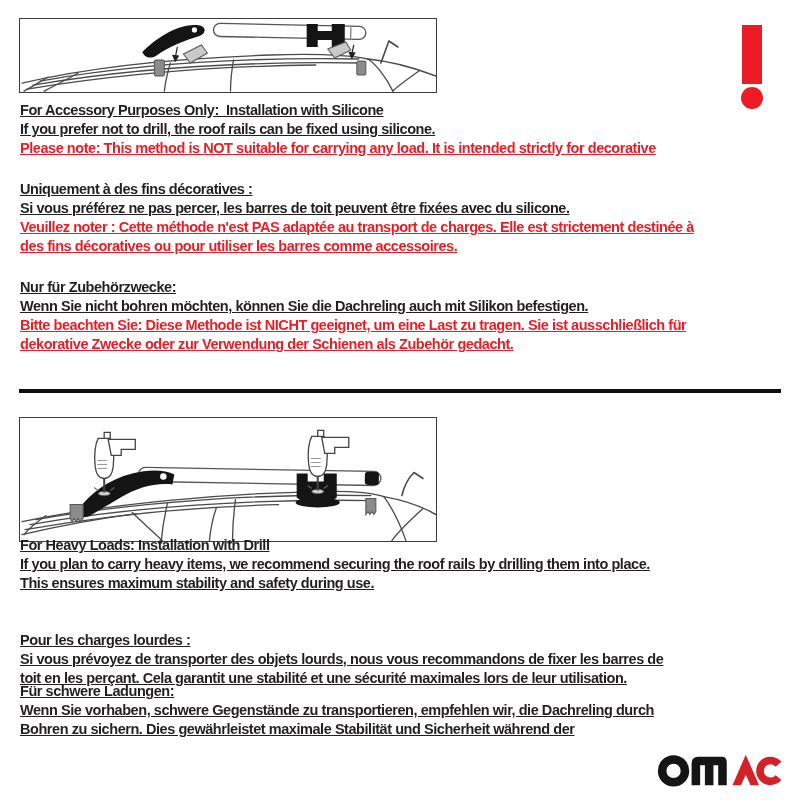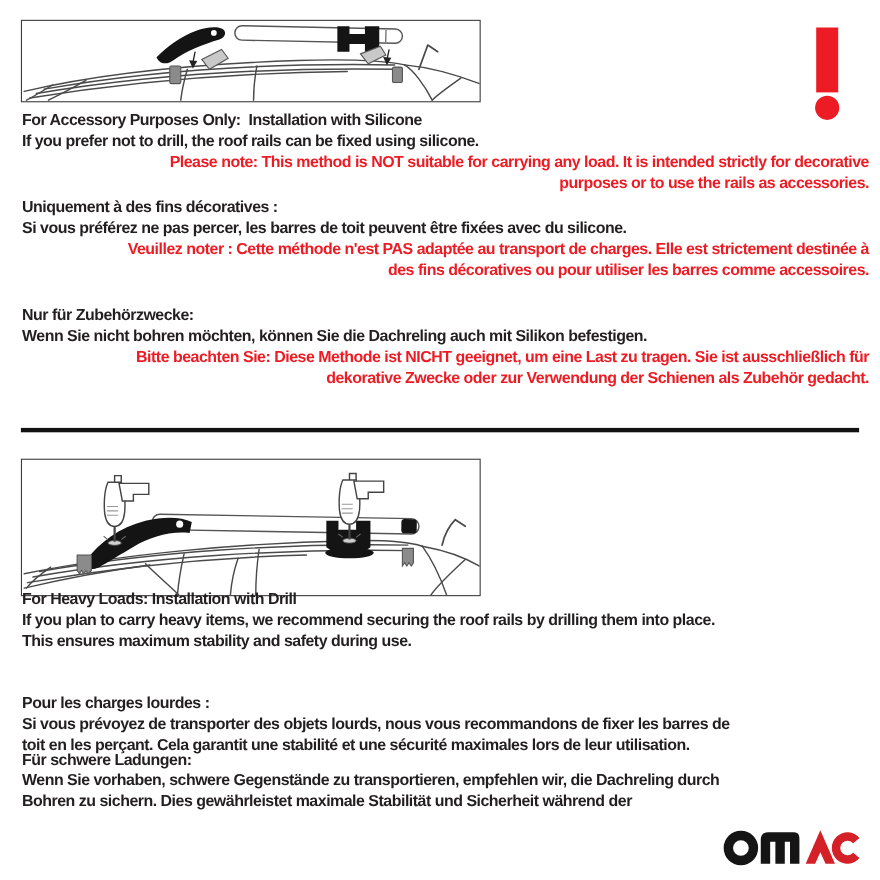--- a/index.html
+++ b/index.html
@@ -10,23 +10,23 @@
   .frame{position:absolute;left:19px;border:1.5px solid #3c3c3c;background:#fff;box-sizing:border-box;}
   #frame1{top:18px;width:418px;height:75px;}
   #frame2{top:417px;width:418px;height:125px;}
   .frame svg{display:block;width:100%;height:100%;}
 
   .warn{position:absolute;}
   .warn-bar{position:absolute;left:742px;top:25px;width:20px;height:59px;background:#ed1c24;}
   .warn-dot{position:absolute;left:741px;top:87px;width:22px;height:22px;border-radius:50%;background:#ed1c24;}
 
   .tgroup{position:absolute;left:20px;width:770px;}
-  .line{white-space:pre;font-weight:700;font-size:14.5px;line-height:19px;letter-spacing:-0.45px;}
+  .line{white-space:pre;font-weight:700;font-size:14.5px;line-height:19px;letter-spacing:-0.45px;text-decoration:underline;}
   .t-black{color:#231f20;}
-  .t-red{color:#ed1c24;text-align:right;}
+  .t-red{color:#ed1c24;}
 
   .divider{position:absolute;left:19px;top:389px;width:762px;height:4px;background:#111;}
 
   .logo{position:absolute;left:656px;top:750px;width:132px;height:38px;}
   .logo svg{display:block;width:100%;height:100%;}
 </style>
 </head>
 <body>
 
 <div class="page">
@@ -73,21 +73,20 @@
 
   <div class="warn">
     <div class="warn-bar"></div>
     <div class="warn-dot"></div>
   </div>
 
   <div class="tgroup" style="top:101px">
     <div class="line t-black">For Accessory Purposes Only:  Installation with Silicone</div>
     <div class="line t-black">If you prefer not to drill, the roof rails can be fixed using silicone.</div>
     <div class="line t-red">Please note: This method is NOT suitable for carrying any load. It is intended strictly for decorative</div>
-    <div class="line t-red">purposes or to use the rails as accessories.</div>
   </div>
 
   <div class="tgroup" style="top:180px">
     <div class="line t-black">Uniquement à des fins décoratives :</div>
     <div class="line t-black">Si vous préférez ne pas percer, les barres de toit peuvent être fixées avec du silicone.</div>
     <div class="line t-red">Veuillez noter : Cette méthode n'est PAS adaptée au transport de charges. Elle est strictement destinée à</div>
     <div class="line t-red">des fins décoratives ou pour utiliser les barres comme accessoires.</div>
   </div>
 
   <div class="tgroup" style="top:278px">

